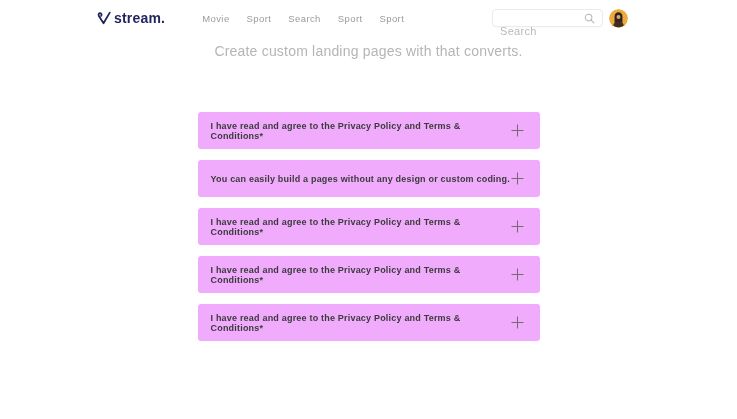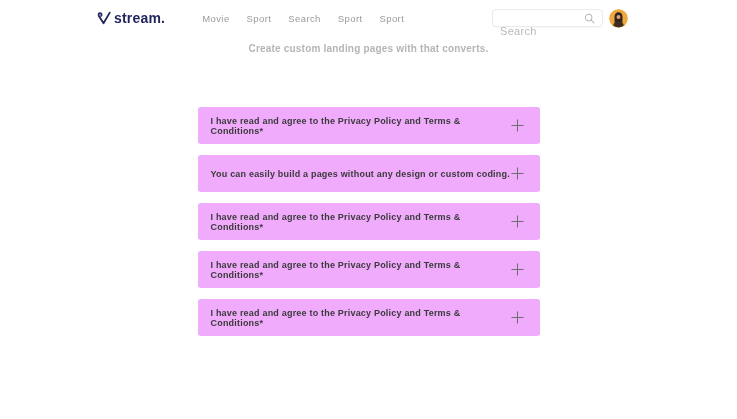--- a/index.html
+++ b/index.html
@@ -87,24 +87,23 @@
   .page-title {
     margin-top: 40px;
     font-size: 27px;
     line-height: 1.15;
     font-weight: 800;
     color: #1c1c1c;
     letter-spacing: 0.3px;
   }
   .page-subtitle {
     margin-top: 7px;
-    font-size: 10px;
+    font-size: 14px;
     color: #b5b5b5;
     letter-spacing: 0.2px;
-    font-weight: bold;
   }
 
   .faq-list {
     width: 342px;
     margin: 53px auto 0;
     text-align: left;
   }
   .faq-item {
     height: 37px;
     background: #f0abfc;

